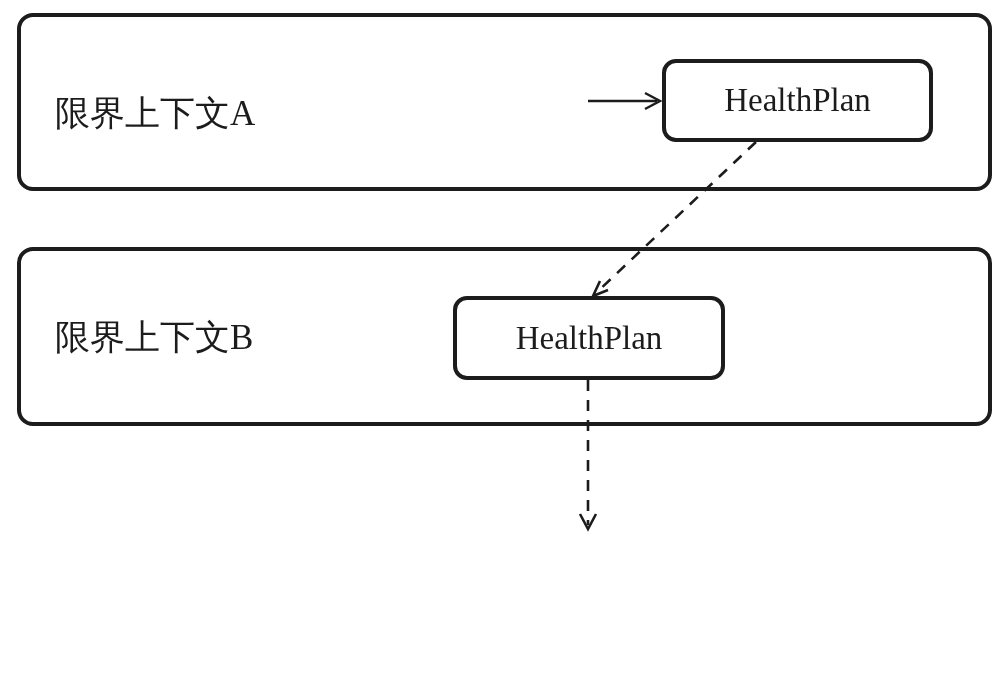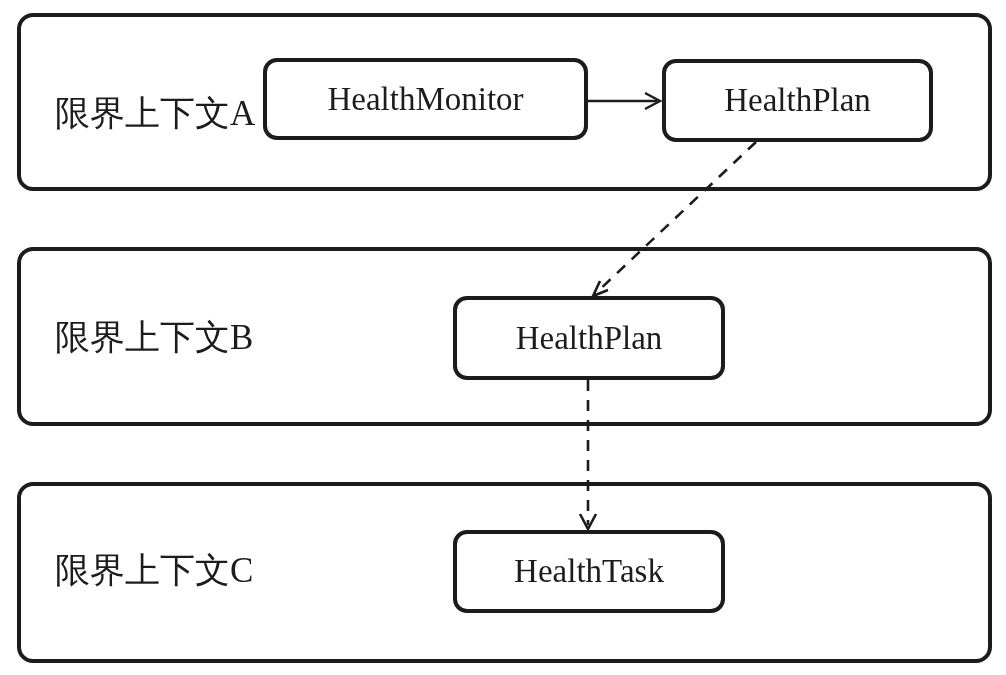--- a/index.html
+++ b/index.html
@@ -65,41 +65,32 @@
     z-index: 5;
   }
 </style>
 </head>
 <body>
 
 <div class="canvas">
 
   <div class="context-box context-a">
     <span class="context-label">限界上下文A</span>
-    <div class="entity-box health-monitor">
-      <span>HealthMonitor</span>
-    </div>
     <div class="entity-box health-plan-a">
       <span>HealthPlan</span>
     </div>
   </div>
 
   <div class="context-box context-b">
     <span class="context-label">限界上下文B</span>
     <div class="entity-box health-plan-b">
       <span>HealthPlan</span>
     </div>
   </div>
 
-  <div class="context-box context-c">
-    <span class="context-label">限界上下文C</span>
-    <div class="entity-box health-task">
-      <span>HealthTask</span>
-    </div>
-  </div>
 
   <svg class="arrow-layer" viewBox="0 0 1006 675" xmlns="http://www.w3.org/2000/svg">
 
     <g stroke="#1c1c1c" stroke-width="2.4" fill="none">
       <path d="M588,101 L657,101"></path>
       <path d="M645,93 L660,101 L645,109"></path>
     </g>
 
     <g stroke="#1c1c1c" stroke-width="2.6" fill="none">
       <path d="M756,142 L596,293" stroke-dasharray="11,9"></path>

